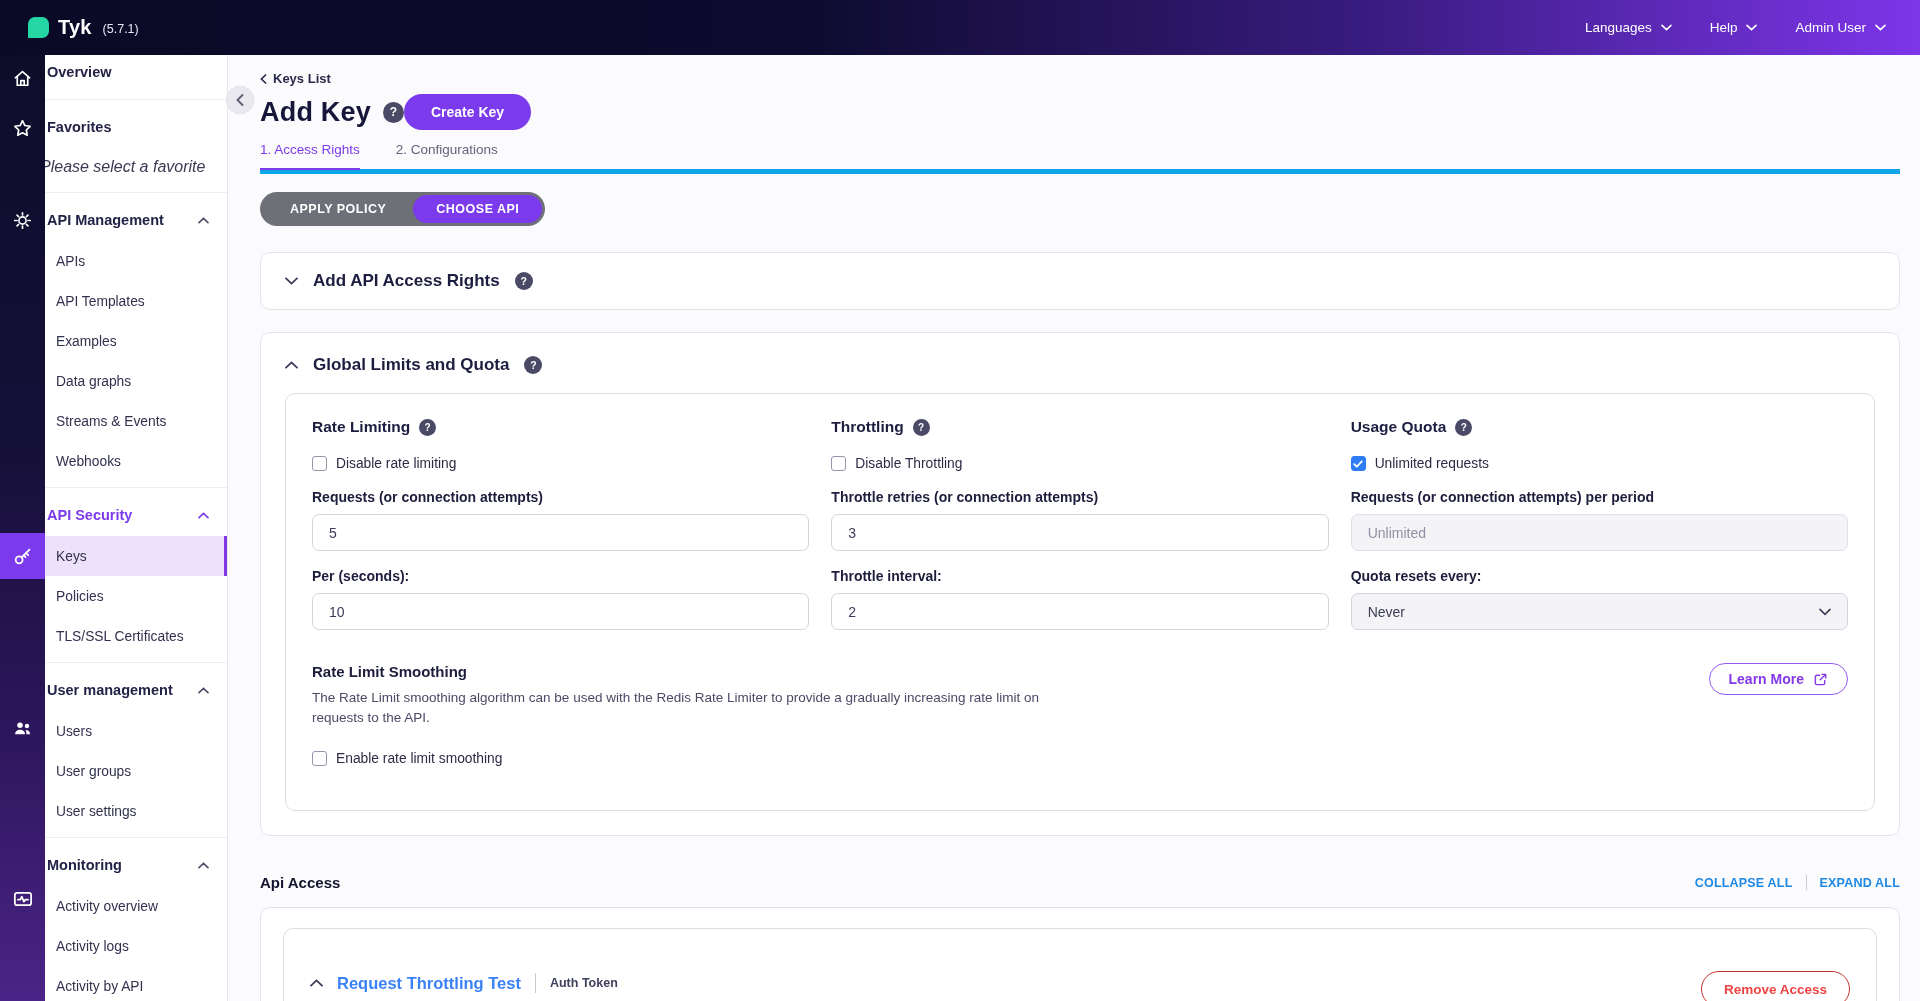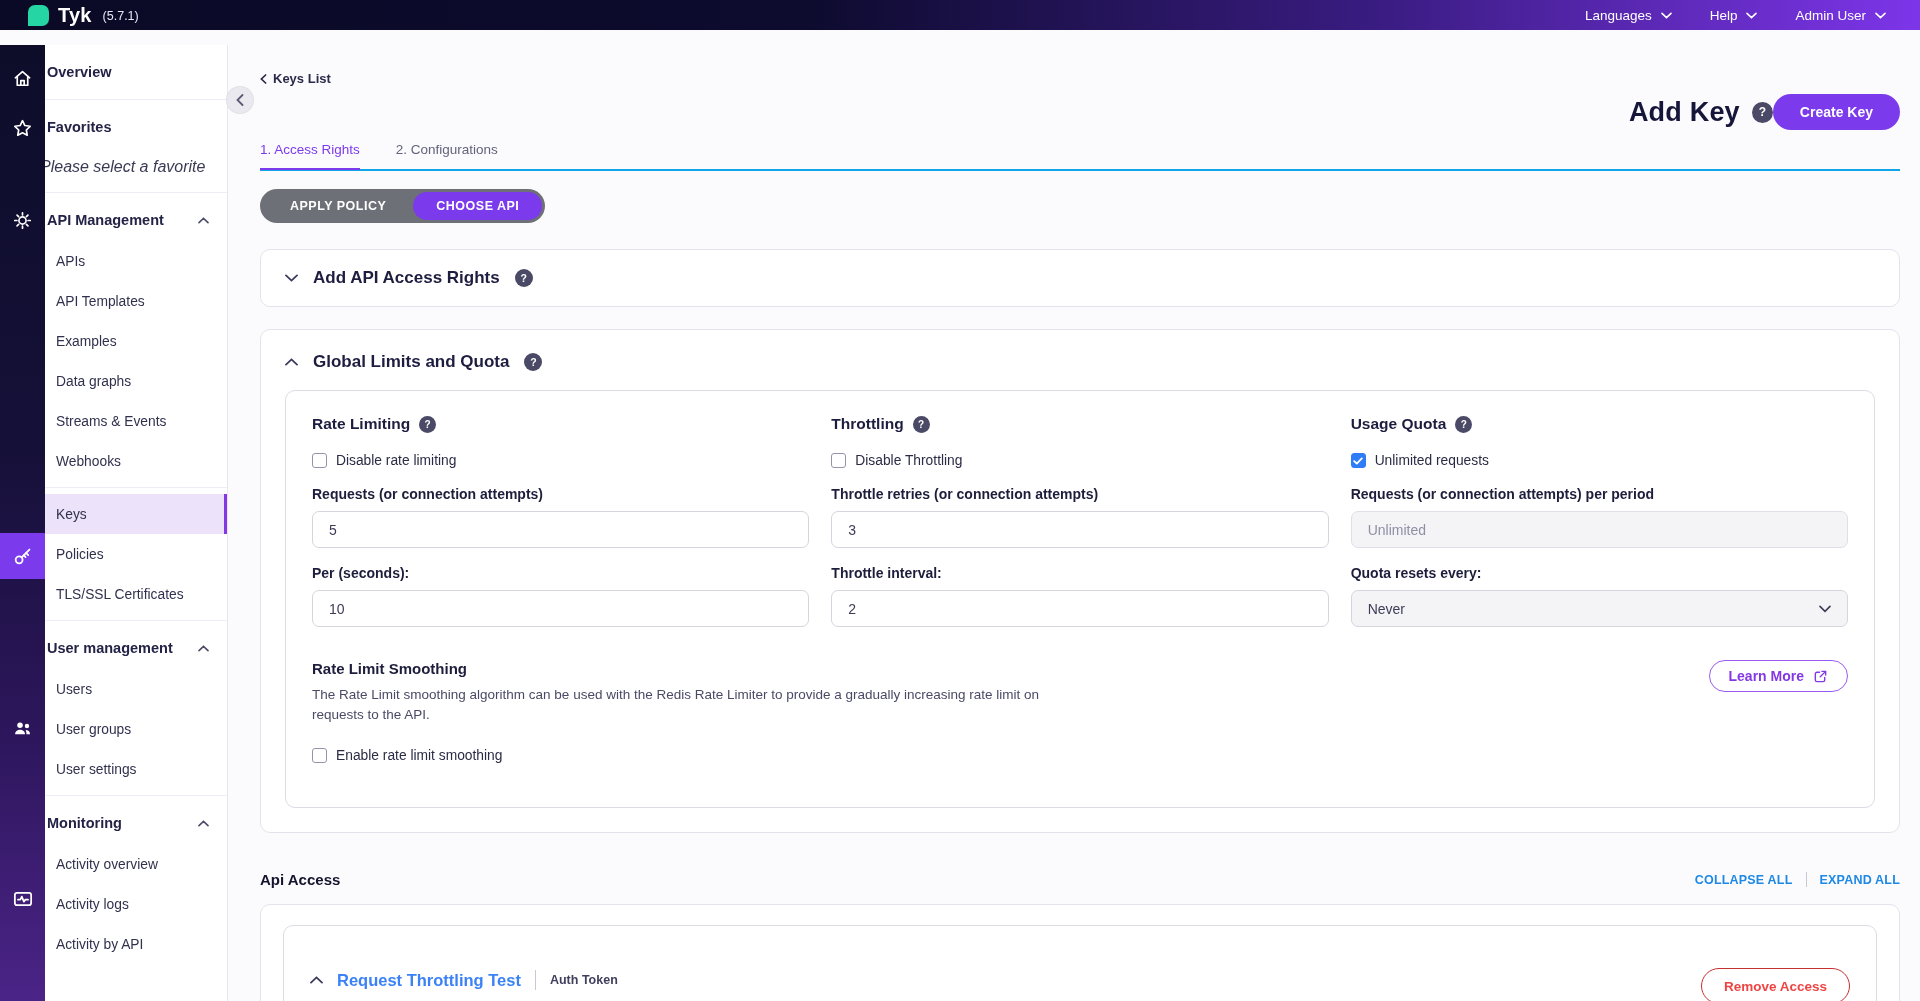--- a/index.html
+++ b/index.html
@@ -1,20 +1,20 @@
 <!DOCTYPE html>
 <html><head>
 <meta charset="utf-8">
 <style>
   * { margin:0; padding:0; box-sizing:border-box; }
   html,body { width:1920px; height:1001px; overflow:hidden; }
   body { font-family:"Liberation Sans","DejaVu Sans",sans-serif; background:#fbfbfd; color:#23233f; }
 
   
-  .topbar { position:absolute; left:0; top:0; width:1920px; height:30px; z-index:30;
+  .topbar { position:absolute; left:0; top:0; width:1920px; height:55px; z-index:30;
     background:linear-gradient(90deg,#0a0a26 0%,#0d0b2e 42%,#3a1c82 72%,#7d35e9 100%);
     display:flex; align-items:center; }
   .logo-wrap { display:flex; align-items:center; gap:9px; margin-left:28px; }
   .logo-mark { width:21px; height:21px; background:#25d6a4; border-radius:7px 7px 7px 0; }
   .logo-text { color:#fff; font-size:20px; font-weight:700; letter-spacing:.2px; }
   .logo-ver { color:#e8e6f5; font-size:12.5px; margin-left:2px; margin-top:2px; }
   .topbar-right { margin-left:auto; margin-right:34px; display:flex; align-items:center; gap:38px; }
   .topmenu { display:flex; align-items:center; gap:9px; color:#fff; font-size:13.5px; cursor:pointer; }
   .topmenu svg { display:block; }
 
@@ -36,30 +36,30 @@
   .side-item { height:40px; display:flex; align-items:center; padding-left:23px; font-size:13.8px; color:#31314e; cursor:pointer; }
   .side-item.active { background:#ece2fa; border-right:3px solid #8438e5; }
   .side-note { height:38px; display:flex; align-items:center; padding-left:7px; font-size:16px; font-style:italic; color:#3a3a55; }
   .collapse-btn { position:absolute; left:227px; top:87px; width:26px; height:26px; border-radius:50%; background:#e9e9ef;
     display:flex; align-items:center; justify-content:center; color:#5a5a72; z-index:25; cursor:pointer; box-shadow:0 0 0 1px #e0e0e8; }
 
   
   .main { position:absolute; left:240px; top:45px; width:1680px; height:956px; background:#fbfbfd; padding:0 20px; overflow:hidden; }
 
   .breadcrumb { margin-top:26px; display:flex; align-items:center; gap:6px; font-size:13px; font-weight:700; color:#2a2a4a; cursor:pointer; width:max-content; }
-  .header-row { margin-top:8px; display:flex; align-items:center; justify-content:flex-end; }
+  .header-row { margin-top:8px; display:flex; align-items:center; justify-content:flex-start; }
   .page-title-wrap { display:flex; align-items:center; gap:12px; }
   .page-title { font-size:27px; font-weight:800; color:#16163a; letter-spacing:.2px; }
   .help-badge { display:inline-flex; align-items:center; justify-content:center; background:#4a4a66; color:#fff; border-radius:50%; font-weight:700; cursor:pointer; }
   .help-badge.lg { width:21px; height:21px; font-size:12px; }
   .help-badge.md { width:18px; height:18px; font-size:10.5px; }
   .help-badge.sm { width:17px; height:17px; font-size:10px; }
   .btn-primary { height:36px; padding:0 27px; border:none; border-radius:18px; background:#7c3aed; color:#fff; font-size:14px; font-weight:600; cursor:pointer; font-family:inherit; }
 
-  .tabs-row { margin-top:12px; border-bottom:2px solid #0ea5e9; display:flex; gap:36px; }
+  .tabs-row { margin-top:12px; border-bottom:5px solid #0ea5e9; display:flex; gap:36px; }
   .tab { padding-bottom:11px; font-size:13.5px; color:#63637c; cursor:pointer; }
   .tab.active { color:#7c3aed; border-bottom:2px solid #7c3aed; margin-bottom:-1px; }
 
   .segmented { margin-top:18px; display:inline-flex; align-items:center; background:#6d7076; border-radius:17px; height:34px; padding:3px; width:max-content; }
   .seg { padding:0 27px; color:#fff; font-size:12.5px; font-weight:700; letter-spacing:.5px; cursor:pointer; display:flex; align-items:center; height:28px; }
   .seg.active { background:#7c3aed; border-radius:14px; padding:0 23px; }
 
   .card { background:#fff; border:1px solid #e3e3ec; border-radius:10px; }
   .card-collapsed { margin-top:26px; height:58px; display:flex; align-items:center; gap:15px; padding:0 24px; }
   .sec-title { font-size:17px; font-weight:700; color:#1d1d40;text-align:center; }
@@ -213,20 +213,28 @@
         <span>Data graphs</span>
       </div>
     <div class="side-item">
         <span>Streams &amp; Events</span>
       </div>
     <div class="side-item">
         <span>Webhooks</span>
       </div>
   </div>
   <div class="side-sec">
+    <div class="side-header purple">
+      <span>API Security</span>
+      <span class="chev">
+          <svg width="11" height="7" viewBox="0 0 11 7" fill="none" stroke="currentColor" stroke-width="1.6" stroke-linecap="round">
+            <path d="M1 5.6 L5.5 1.3 L10 5.6"></path>
+          </svg>
+        </span>
+    </div>
     <div class="side-item active">
         <span>Keys</span>
       </div>
     <div class="side-item">
         <span>Policies</span>
       </div>
     <div class="side-item">
         <span>TLS/SSL Certificates</span>
       </div>
   </div>

